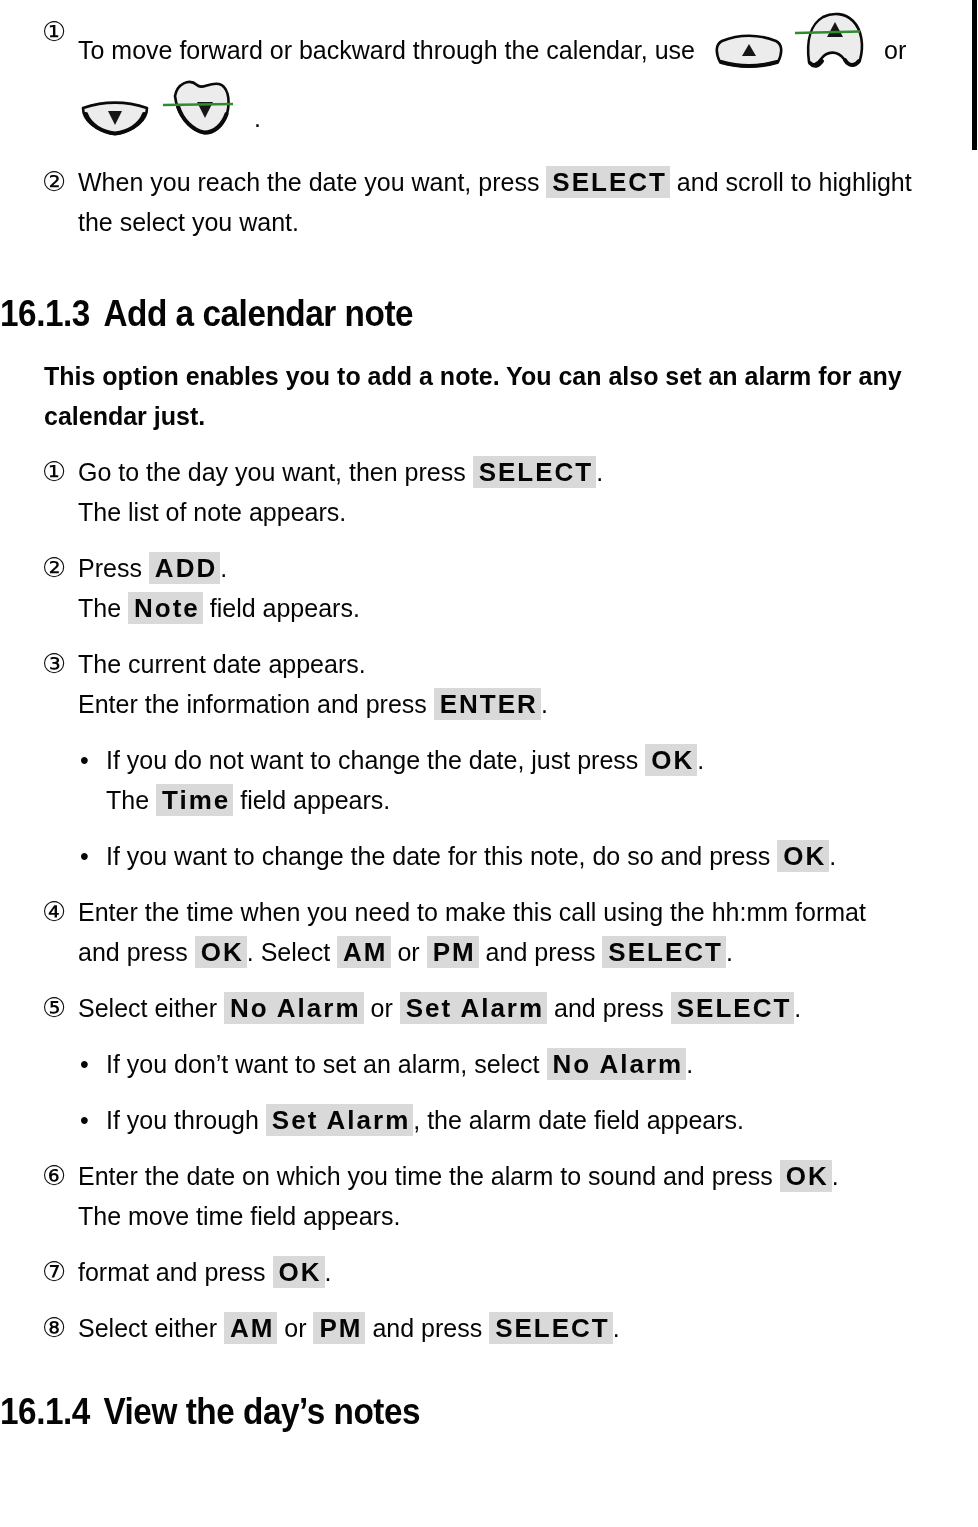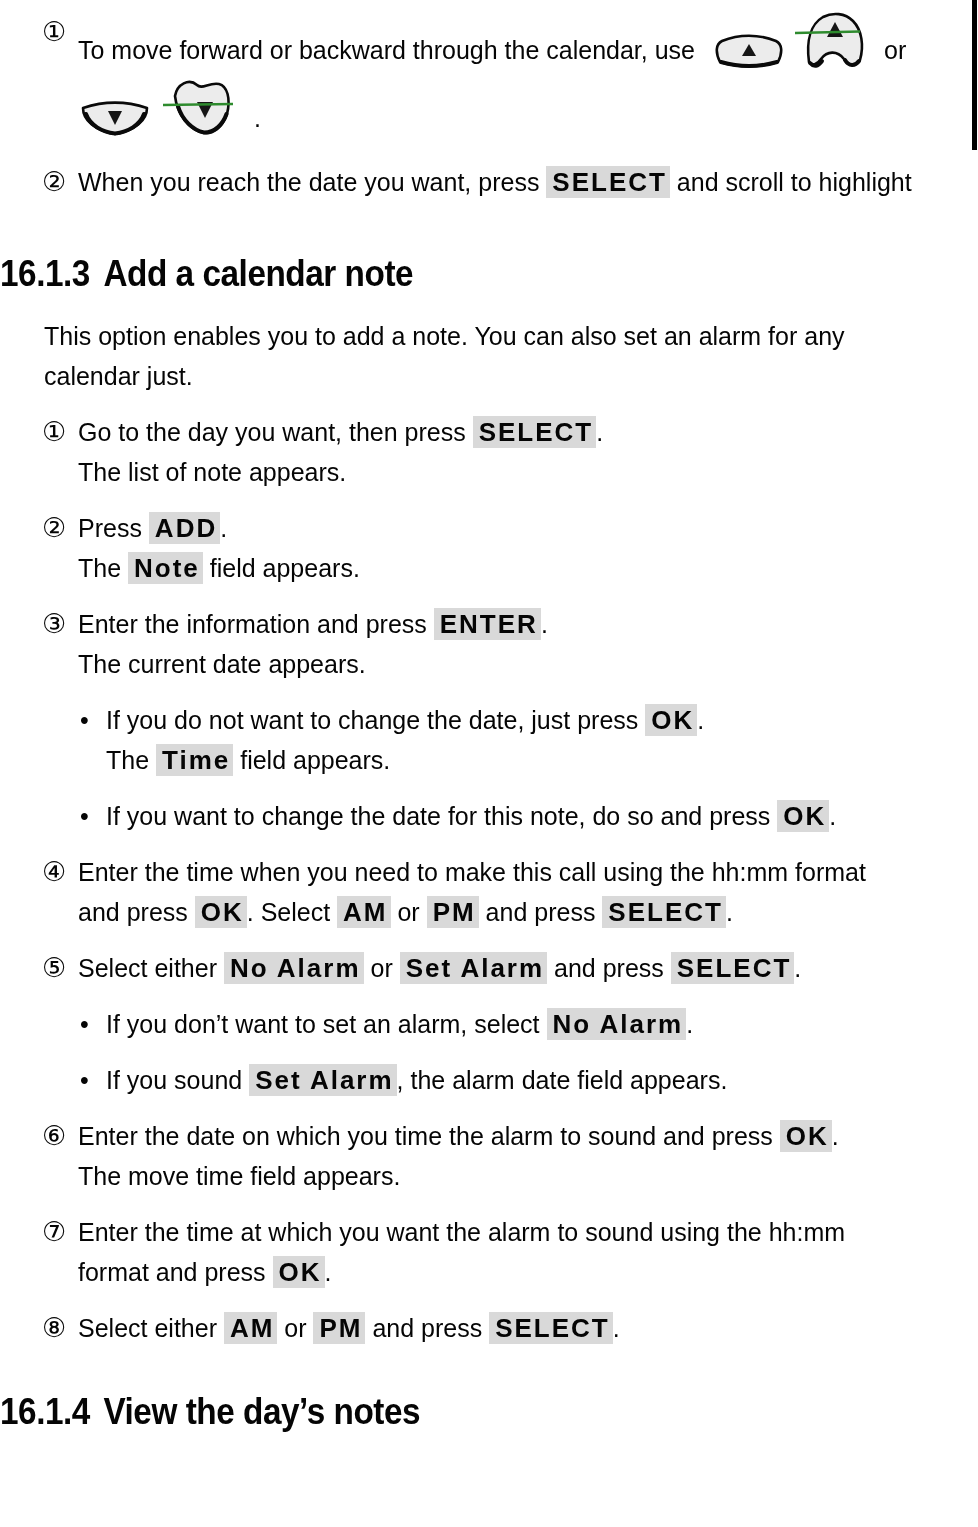--- a/index.html
+++ b/index.html
@@ -24,21 +24,21 @@
   .gline{stroke:var(--green,#2e8b2e);stroke-width:2.4;}
   .mono{
     font-family:Liberation Sans, sans-serif;
     font-weight:bold;font-size:26px;letter-spacing:2px;
     background:var(--hl,#d9d9d9);padding:1px 3px 1px 6px;
   }
   h2{margin:0;font-size:37px;line-height:44px;font-weight:bold;display:flex;gap:15px;
      letter-spacing:-0.5px;transform:scaleX(0.9);transform-origin:left center;white-space:nowrap;}
   .h163{margin-top:50px;}
   .h164{margin-top:42px;}
-  .para{margin:20px 0 0 44px;}
+  .para{margin:20px 0 0 44px;font-weight:bold;}
   .steps{margin-left:42px;}
   .steps > .step{margin-top:16px;}
   .intro-rest > .step{margin-top:24px;}
   .bullets .bullet{display:flex;margin-top:16px;}
   .dot{flex:0 0 26px;padding-left:2px;}
 </style>
 </head>
 <body>
 
 <div class="page">
@@ -78,20 +78,21 @@
           </svg>
           <span class="txt">.</span>
         </div>
       </div>
     </div>
     <div class="intro-rest">
         <div class="step">
           <span class="marker">②</span>
           <div class="body">
             <div class="line"><span>When you reach the date you want, press </span><span class="mono">SELECT</span><span> and scroll to highlight</span></div>
+            <div class="line"><span>the select you want.</span></div>
           </div>
         </div>
       </div>
   </div>
 
   <h2 class="h163">
     <span>16.1.3</span>
     <span>Add a calendar note</span>
   </h2>
 
@@ -111,22 +112,22 @@
       <div class="step">
         <span class="marker">②</span>
         <div class="body">
           <div class="line"><span>Press </span><span class="mono">ADD</span><span>.</span></div>
           <div class="line"><span>The </span><span class="mono">Note</span><span> field appears.</span></div>
         </div>
       </div>
       <div class="step">
         <span class="marker">③</span>
         <div class="body">
+          <div class="line"><span>The current date appears.</span></div>
           <div class="line"><span>Enter the information and press </span><span class="mono">ENTER</span><span>.</span></div>
-          <div class="line"><span>The current date appears.</span></div>
           <div class="bullets">
             <div class="bullet">
               <span class="dot">•</span>
               <div class="body">
                 <div class="line"><span>If you do not want to change the date, just press </span><span class="mono">OK</span><span>.</span></div>
                 <div class="line"><span>The </span><span class="mono">Time</span><span> field appears.</span></div>
               </div>
             </div>
             <div class="bullet">
               <span class="dot">•</span>
@@ -151,37 +152,36 @@
           <div class="bullets">
             <div class="bullet">
               <span class="dot">•</span>
               <div class="body">
                 <div class="line"><span>If you don’t want to set an alarm, select </span><span class="mono">No Alarm</span><span>.</span></div>
               </div>
             </div>
             <div class="bullet">
               <span class="dot">•</span>
               <div class="body">
-                <div class="line"><span>If you sound </span><span class="mono">Set Alarm</span><span>, the alarm date field appears.</span></div>
+                <div class="line"><span>If you through </span><span class="mono">Set Alarm</span><span>, the alarm date field appears.</span></div>
               </div>
             </div>
           </div>
         </div>
       </div>
       <div class="step">
         <span class="marker">⑥</span>
         <div class="body">
           <div class="line"><span>Enter the date on which you time the alarm to sound and press </span><span class="mono">OK</span><span>.</span></div>
           <div class="line"><span>The move time field appears.</span></div>
         </div>
       </div>
       <div class="step">
         <span class="marker">⑦</span>
         <div class="body">
-          <div class="line"><span>Enter the time at which you want the alarm to sound using the hh:mm</span></div>
           <div class="line"><span>format and press </span><span class="mono">OK</span><span>.</span></div>
         </div>
       </div>
       <div class="step">
         <span class="marker">⑧</span>
         <div class="body">
           <div class="line"><span>Select either </span><span class="mono">AM</span><span> or </span><span class="mono">PM</span><span> and press </span><span class="mono">SELECT</span><span>.</span></div>
         </div>
       </div>
     </div>

